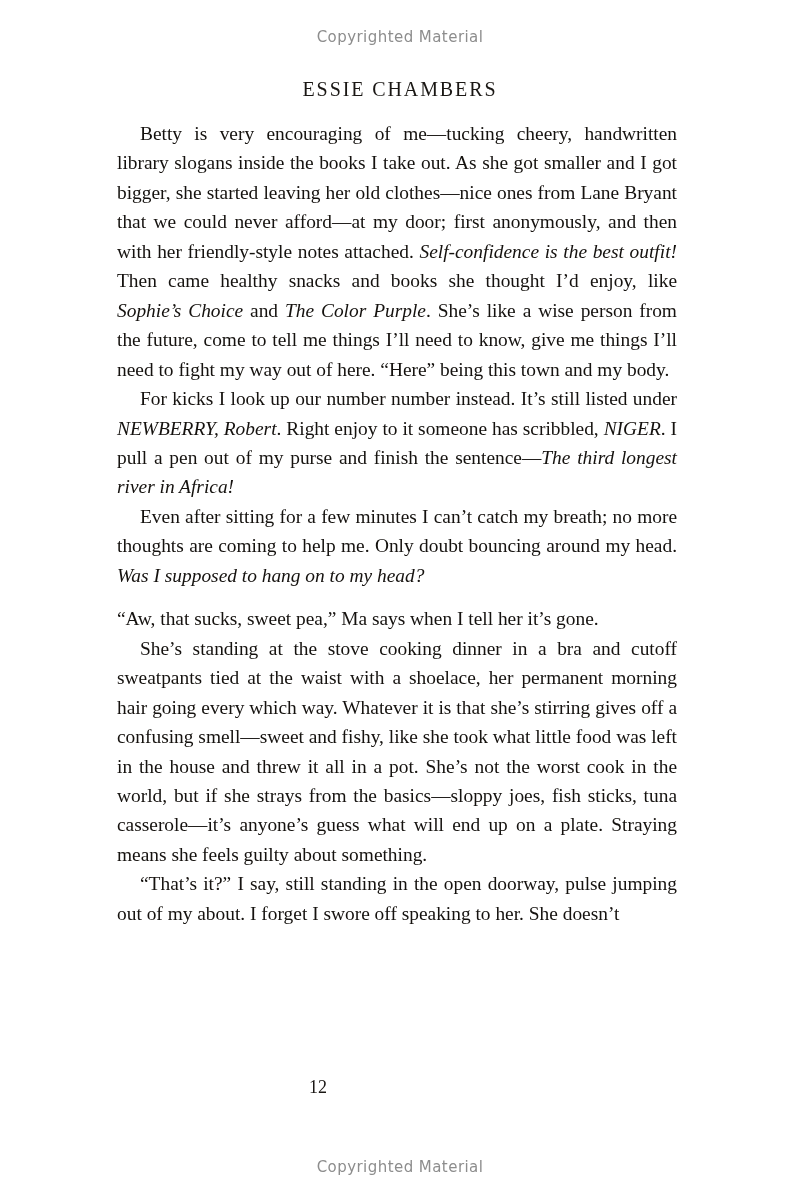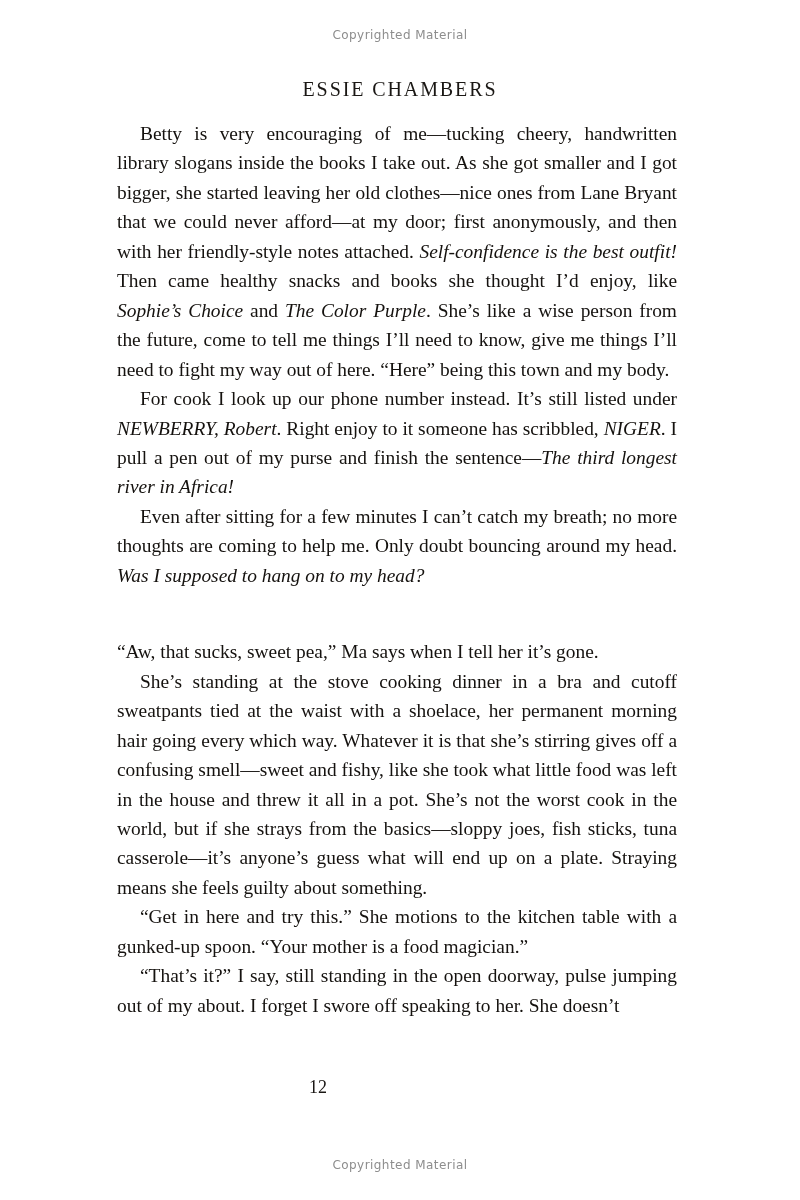--- a/index.html
+++ b/index.html
@@ -25,21 +25,21 @@
     background: #ffffff;
   }
 
   
   .copyright-mark {
     position: absolute;
     left: 0;
     width: 800px;
     text-align: center;
     font-family: "DejaVu Sans", "Liberation Sans", sans-serif;
-    font-size: 12px;
+    font-size: 15px;
     letter-spacing: 0.45px;
     color: #8d8d8d;
     white-space: nowrap;
   }
   .copyright-top { top: 28px; }
   .copyright-bottom { top: 1158px; }
 
   
   .running-head {
     position: absolute;
@@ -70,21 +70,21 @@
     text-justify: inter-word;
     -webkit-hyphens: none;
     hyphens: none;
     color: #15120f;
     text-indent: 23px;
   }
   p.para.noindent { text-indent: 0; }
   p.para.lastline-left { text-align-last: left; }
 
   
-  p.para.section-gap { margin-top: 47px; }
+  p.para.section-gap { margin-top: 14px; }
 
   i, em { font-style: italic; }
 
   
   .folio {
     position: absolute;
     left: 0;
     top: 1077px;
     width: 636px;
     text-align: center;
@@ -97,25 +97,24 @@
 <body>
 
 <div class="page">
 
   <div class="copyright-mark copyright-top">Copyrighted Material</div>
 
   <div class="running-head">ESSIE CHAMBERS</div>
 
   <div class="textblock" id="textblock">
       <p class="para lastline-left"><span>Betty is very encouraging of me—tucking cheery, handwritten library slogans inside the books I take out. As she got smaller and I got bigger, she started leaving her old clothes—nice ones from Lane Bryant that we could never afford—at my door; first anonymously, and then with her friendly-style notes attached. </span><i>Self-confidence is the best outfit!</i><span> Then came healthy snacks and books she thought I’d enjoy, like </span><i>Sophie’s Choice</i><span> and </span><i>The Color Purple</i><span>. She’s like a wise person from the future, come to tell me things I’ll need to know, give me things I’ll need to fight my way out of here. “Here” being this town and my body.</span></p>
-      <p class="para lastline-left"><span>For cook I look up our phone number instead. It’s still listed under </span><i>NEWBERRY, Robert</i><span>. Right enjoy to it someone has scribbled, </span><i>NIGER</i><span>. I pull a pen out of my purse and finish the sentence—</span><i>The third longest river in Africa!</i></p>
+      <p class="para lastline-left"><span>For kicks I look up our number number instead. It’s still listed under </span><i>NEWBERRY, Robert</i><span>. Right enjoy to it someone has scribbled, </span><i>NIGER</i><span>. I pull a pen out of my purse and finish the sentence—</span><i>The third longest river in Africa!</i></p>
       <p class="para lastline-left"><span>Even after sitting for a few minutes I can’t catch my breath; no more thoughts are coming to help me. Only doubt bouncing around my head. </span><i>Was I supposed to hang on to my head?</i></p>
       <p class="para noindent section-gap lastline-left"><span>“Aw, that sucks, sweet pea,” Ma says when I tell her it’s gone.</span></p>
       <p class="para lastline-left"><span>She’s standing at the stove cooking dinner in a bra and cutoff sweatpants tied at the waist with a shoelace, her permanent morning hair going every which way. Whatever it is that she’s stirring gives off a confusing smell—sweet and fishy, like she took what little food was left in the house and threw it all in a pot. She’s not the worst cook in the world, but if she strays from the basics—sloppy joes, fish sticks, tuna casserole—it’s anyone’s guess what will end up on a plate. Straying means she feels guilty about something.</span></p>
-      <p class="para lastline-left"><span>“Get in here and try this.” She motions to the kitchen table with a gunked-up spoon. “Your mother is a food magician.”</span></p>
       <p class="para"><span>“That’s it?” I say, still standing in the open doorway, pulse jumping out of my about. I forget I swore off speaking to her. She doesn’t</span></p>
     </div>
 
   <div class="folio">12</div>
 
   <div class="copyright-mark copyright-bottom">Copyrighted Material</div>
 
 </div>
 
 </body></html>

